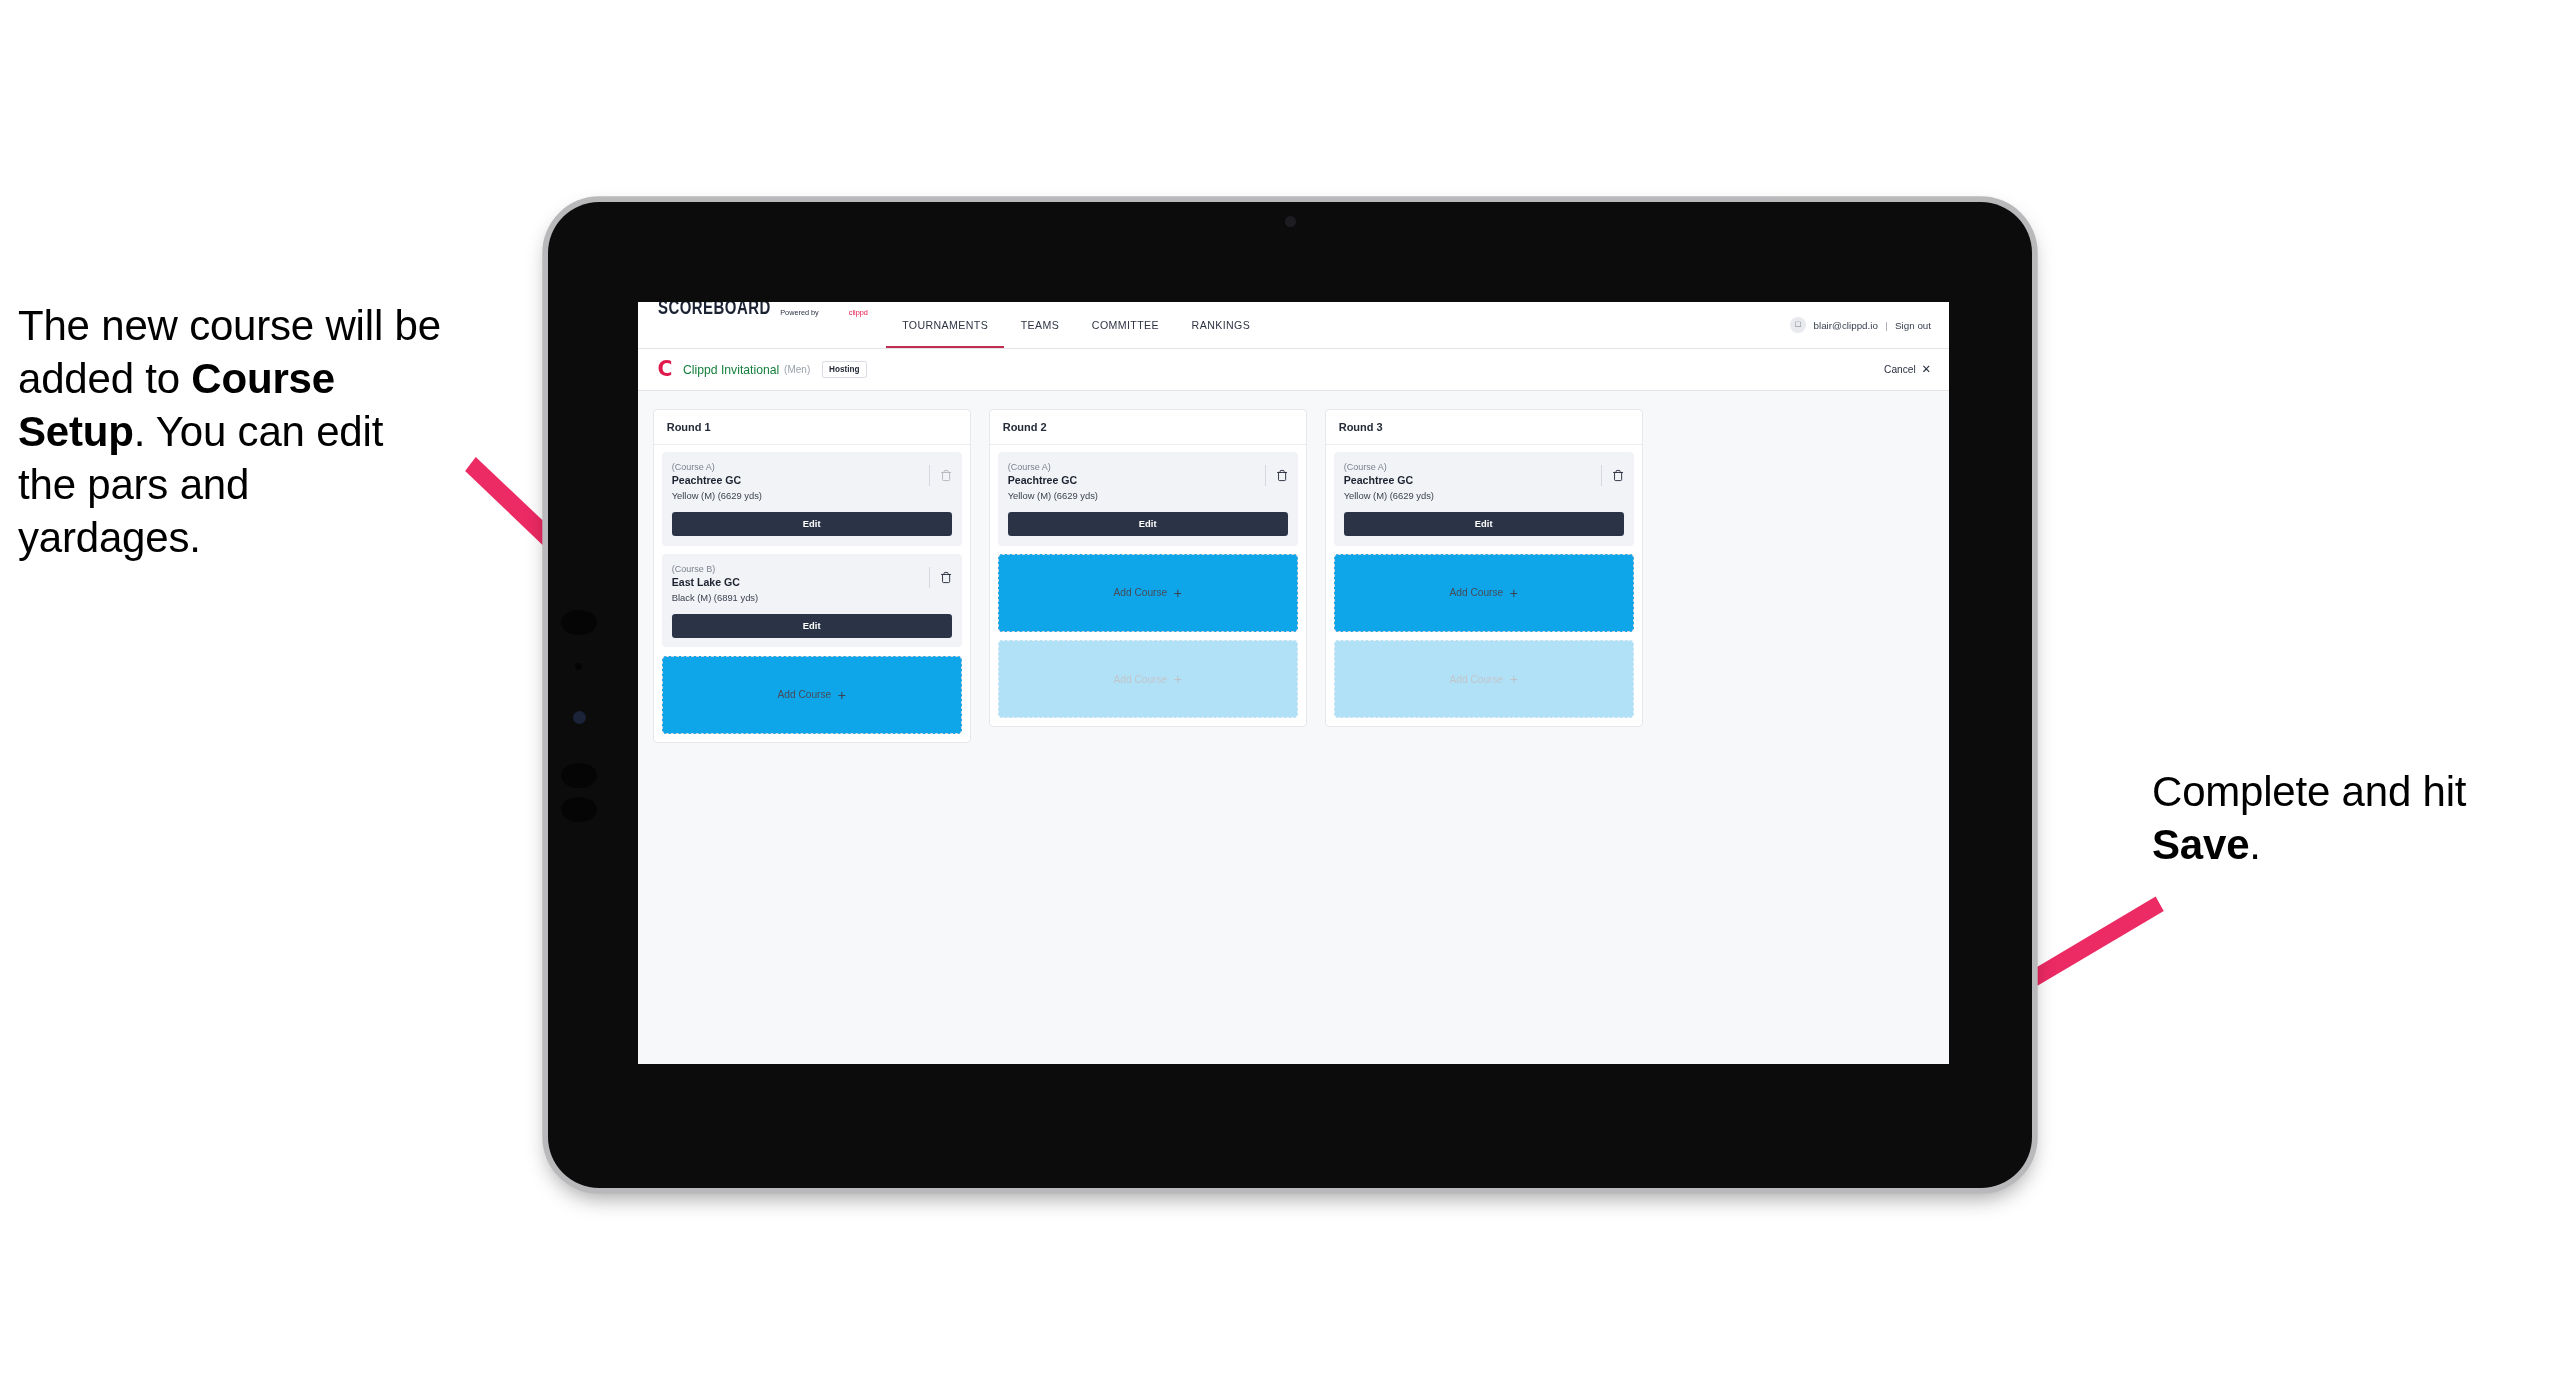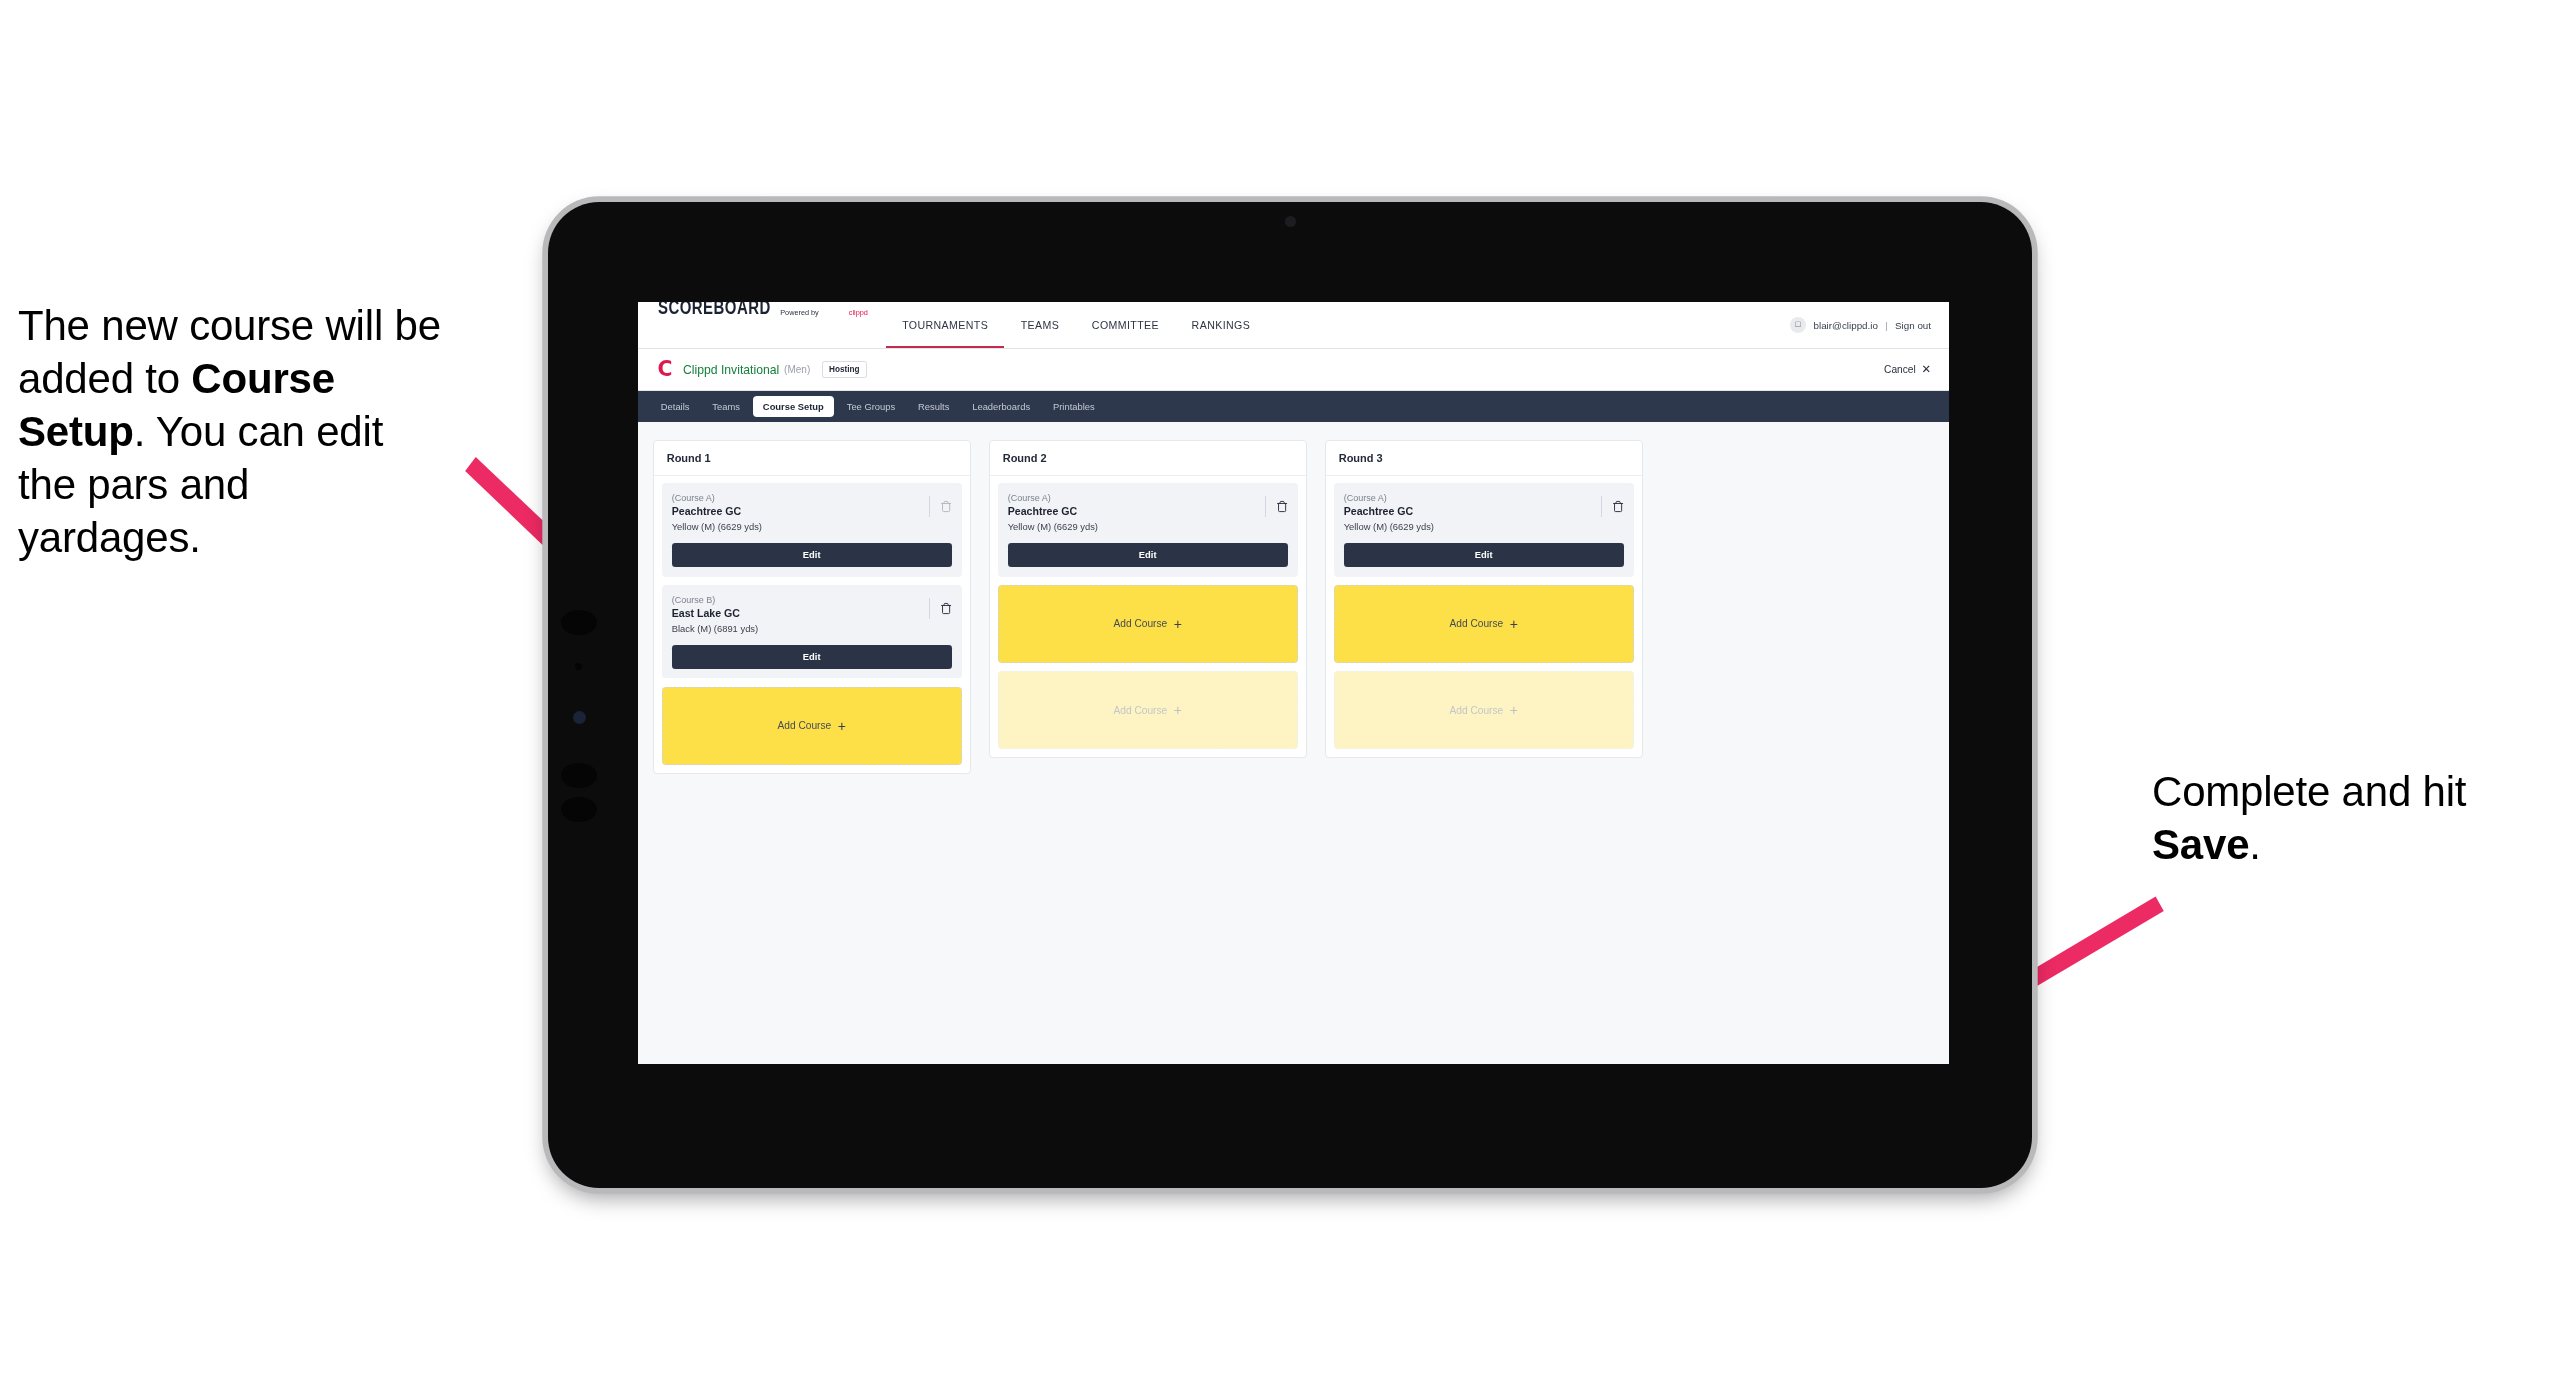--- a/index.html
+++ b/index.html
@@ -186,21 +186,21 @@
 
   .add-card {
     border: 0.8px dashed #cfd3da;
     border-radius: 4.1px;
     height: 78px;
     display: flex; align-items: center; justify-content: center;
     gap: 6.5px;
     font-size: 10.2px; color: #464c59;
     cursor: pointer;
     margin-bottom: 8.2px;
-    background: #fde047;
+    background: #0ea5e9;
   }
   .add-card:last-child { margin-bottom: 0; }
   .add-card.faded { opacity: .32; }
   .plus { font-size: 14px; line-height: 1; color: #3b414e; }
 </style>
 </head>
 <body>
 
 <div class="stage">
 
@@ -273,29 +273,20 @@
           </div>
         <div class="tour-name">Clippd Invitational</div>
         <div class="tour-gender">(Men)</div>
         <div class="hosting-badge">Hosting</div>
         <div class="cancel-btn">
           <span>Cancel</span>
           <span class="x-glyph">✕</span>
         </div>
       </div>
 
-      <div class="subtabs">
-        <div class="subtab"><span>Details</span></div>
-        <div class="subtab"><span>Teams</span></div>
-        <div class="subtab active"><span>Course Setup</span></div>
-        <div class="subtab"><span>Tee Groups</span></div>
-        <div class="subtab"><span>Results</span></div>
-        <div class="subtab"><span>Leaderboards</span></div>
-        <div class="subtab"><span>Printables</span></div>
-      </div>
 
       <div class="rounds">
 
         <div class="round-col">
           <div class="round-head">Round 1</div>
           <div class="round-body">
 
             <div class="course-card">
               <div class="cc-top">
                 <div class="cc-text">

